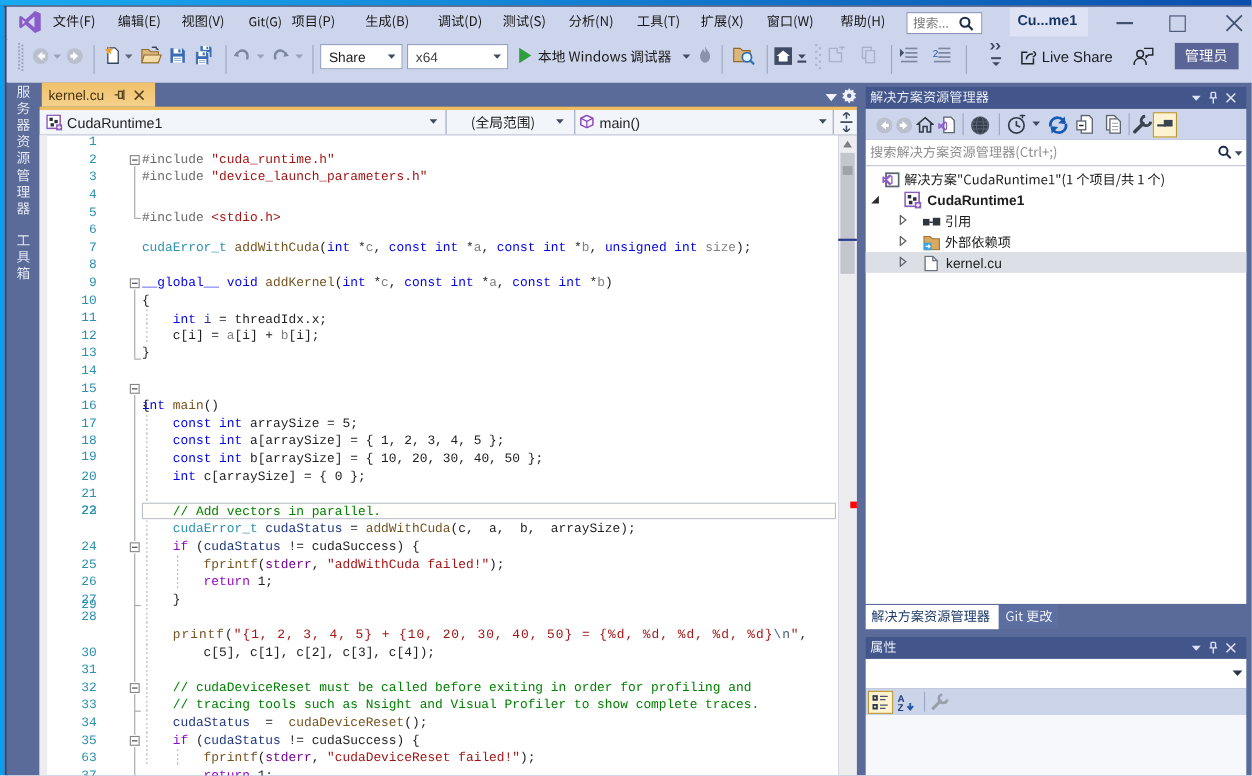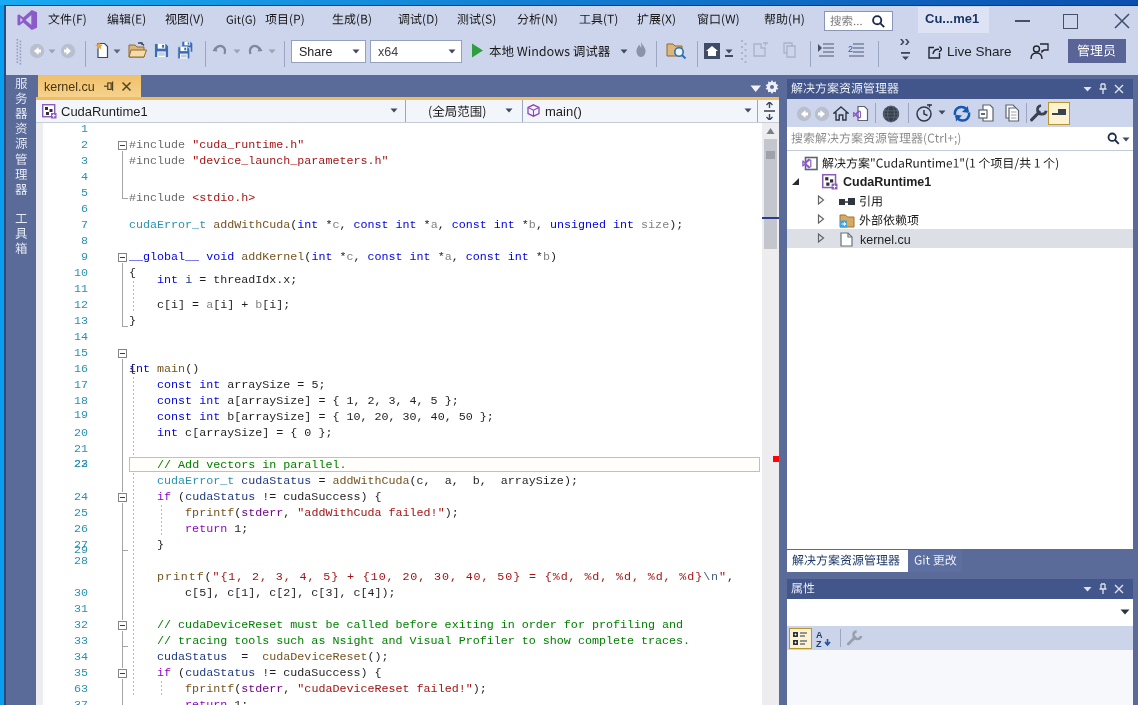--- a/index.html
+++ b/index.html
@@ -415,21 +415,21 @@
 <div class="ln code" style="top:649px">34</div>
 <div class="ln code" style="top:665px">35</div>
 <div class="ln code" style="top:681px">63</div>
 <div class="ln code" style="top:697px">37</div>
 <div class="cl code" style="top:137px"><span class="p">#include</span> <span class="s">"cuda_runtime.h"</span></div>
 <div class="cl code" style="top:153px"><span class="p">#include</span> <span class="s">"device_launch_parameters.h"</span></div>
 <div class="cl code" style="top:190px"><span class="p">#include</span> <span class="s">&lt;stdio.h&gt;</span></div>
 <div class="cl code" style="top:217px"><span class="t">cudaError_t</span> <span class="f">addWithCuda</span>(<span class="k">int</span> *<span class="g">c</span>, <span class="k">const</span> <span class="k">int</span> *<span class="g">a</span>, <span class="k">const</span> <span class="k">int</span> *<span class="g">b</span>, <span class="k">unsigned</span> <span class="k">int</span> <span class="g">size</span>);</div>
 <div class="cl code" style="top:249px"><span class="k">__global__</span> <span class="k">void</span> <span class="f">addKernel</span>(<span class="k">int</span> *<span class="g">c</span>, <span class="k">const</span> <span class="k">int</span> *<span class="g">a</span>, <span class="k">const</span> <span class="k">int</span> *<span class="g">b</span>)</div>
 <div class="cl code" style="top:265px">{</div>
-<div class="cl code" style="top:272px">    <span class="k">int</span> <span class="v">i</span> = threadIdx.x;</div>
+<div class="cl code" style="top:283px">    <span class="k">int</span> <span class="v">i</span> = threadIdx.x;</div>
 <div class="cl code" style="top:297px">    c[i] = <span class="g">a</span>[i] + <span class="g">b</span>[i];</div>
 <div class="cl code" style="top:313px">}</div>
 <div class="cl code" style="top:361px"><span class="k">int</span> <span class="f">main</span>()</div>
 <div class="cl code" style="top:361px">{</div>
 <div class="cl code" style="top:377px">    <span class="k">const</span> <span class="k">int</span> arraySize = 5;</div>
 <div class="cl code" style="top:393px">    <span class="k">const</span> <span class="k">int</span> a[arraySize] = { 1, 2, 3, 4, 5 };</div>
 <div class="cl code" style="top:409px">    <span class="k">const</span> <span class="k">int</span> b[arraySize] = { 10, 20, 30, 40, 50 };</div>
 <div class="cl code" style="top:425px">    <span class="k">int</span> c[arraySize] = { 0 };</div>
 <div class="cl code" style="top:457px">    <span class="cm">// Add vectors in parallel.</span></div>
 <div class="cl code" style="top:473px">    <span class="t">cudaError_t</span> <span class="v">cudaStatus</span> = <span class="f">addWithCuda</span>(c,  a,  b,  arraySize);</div>

